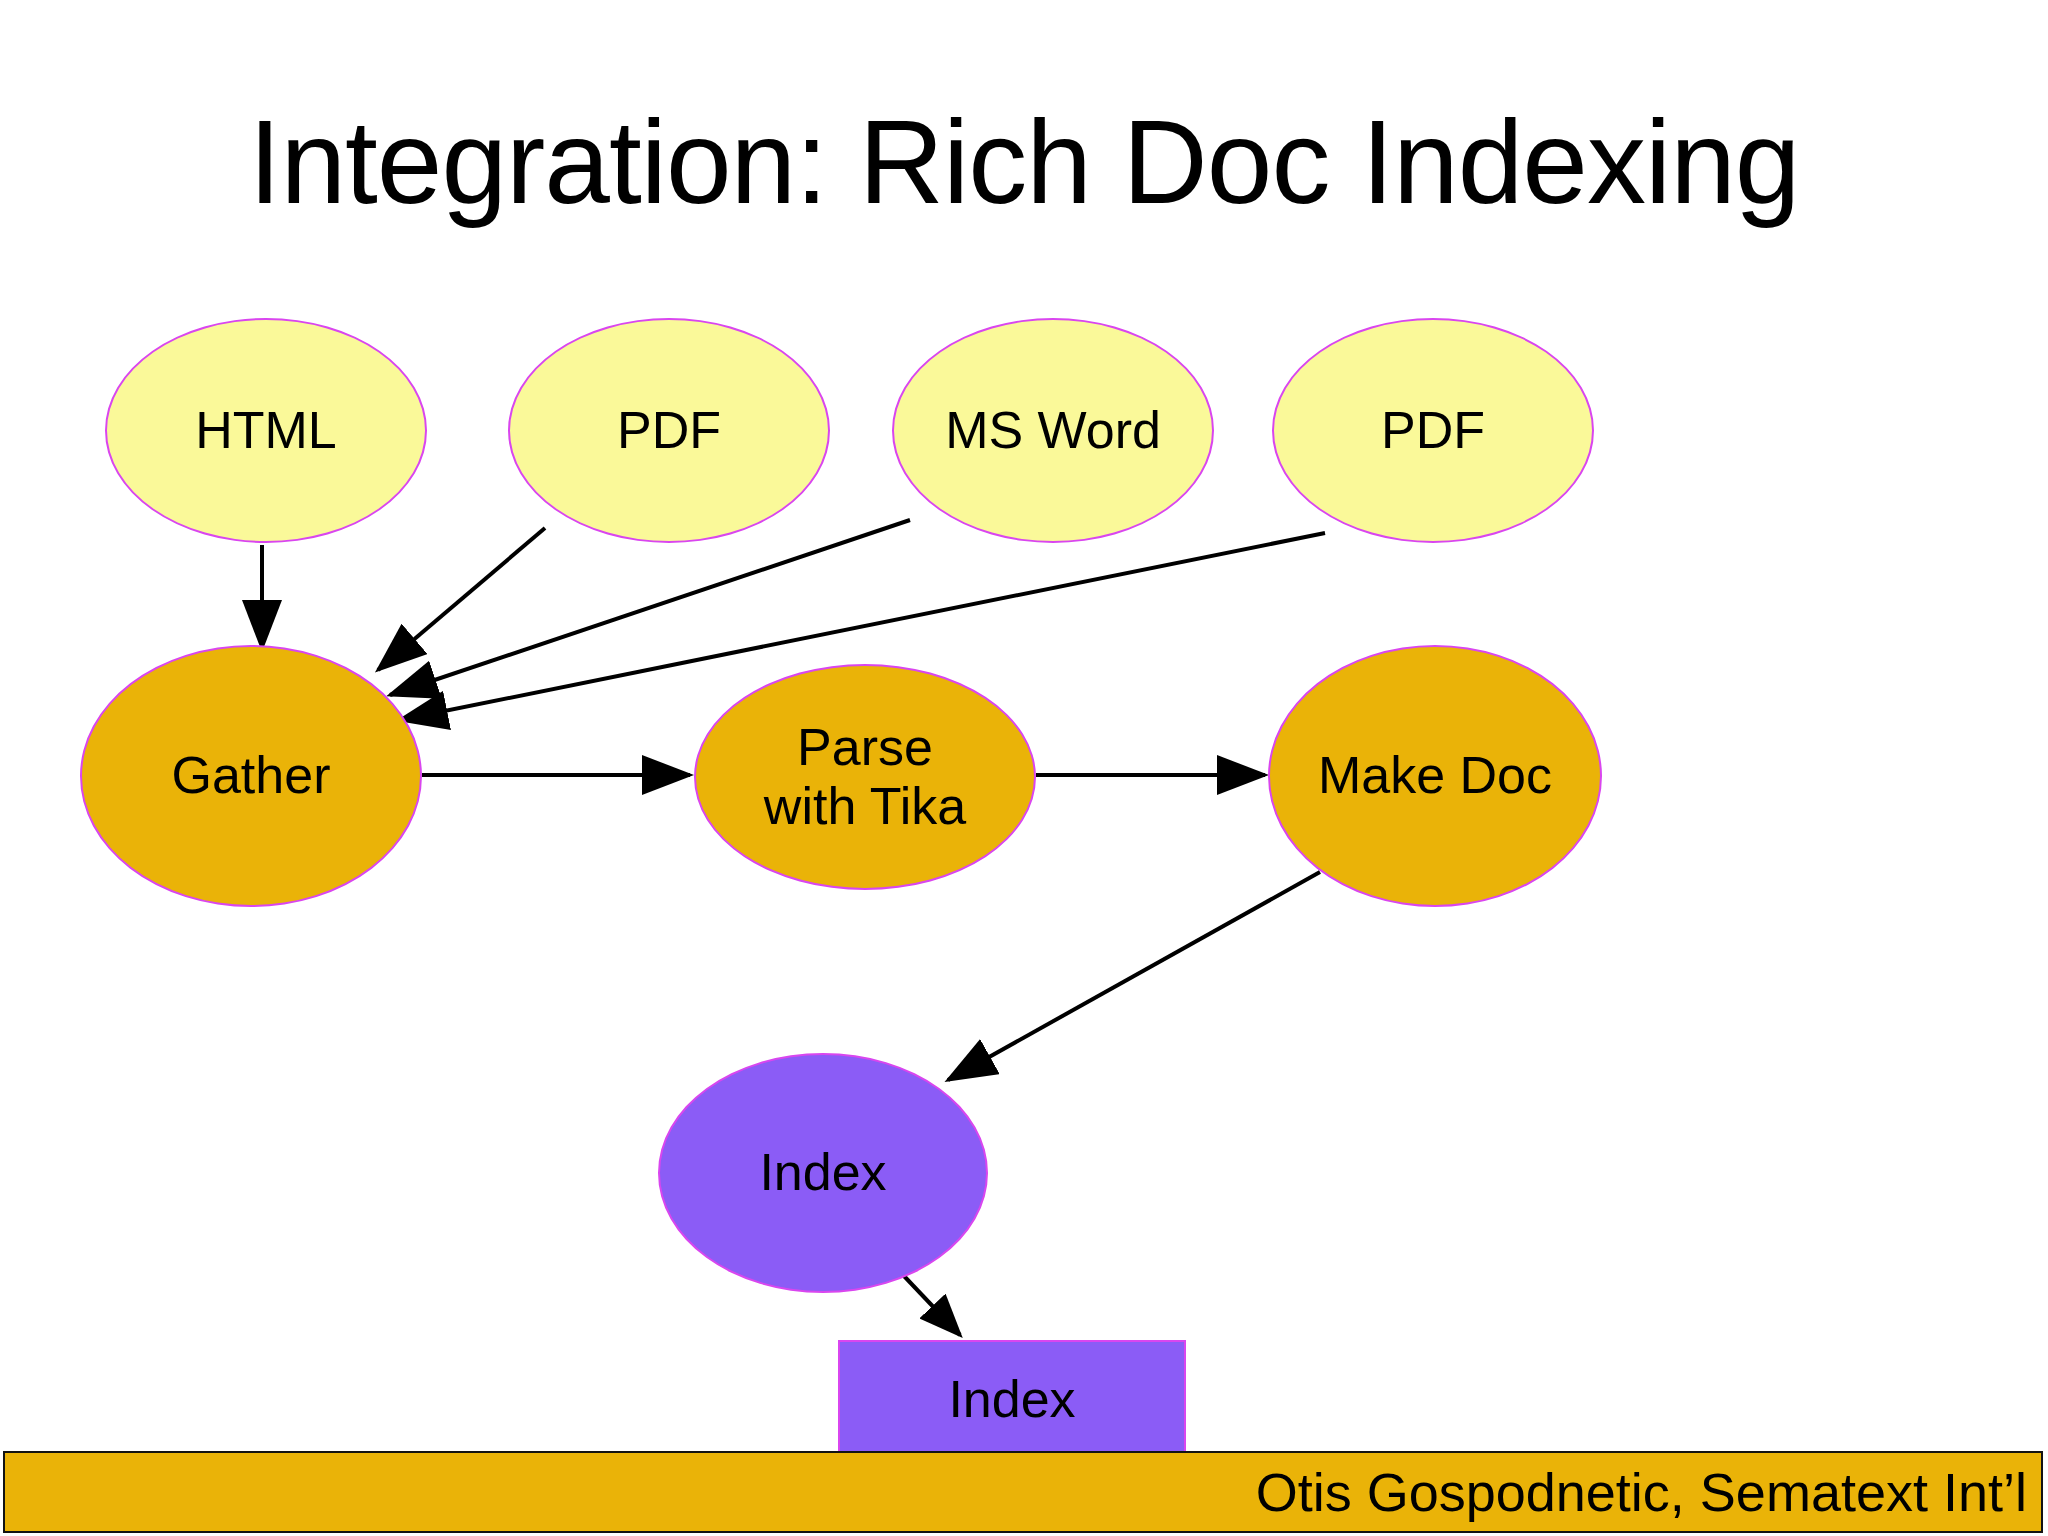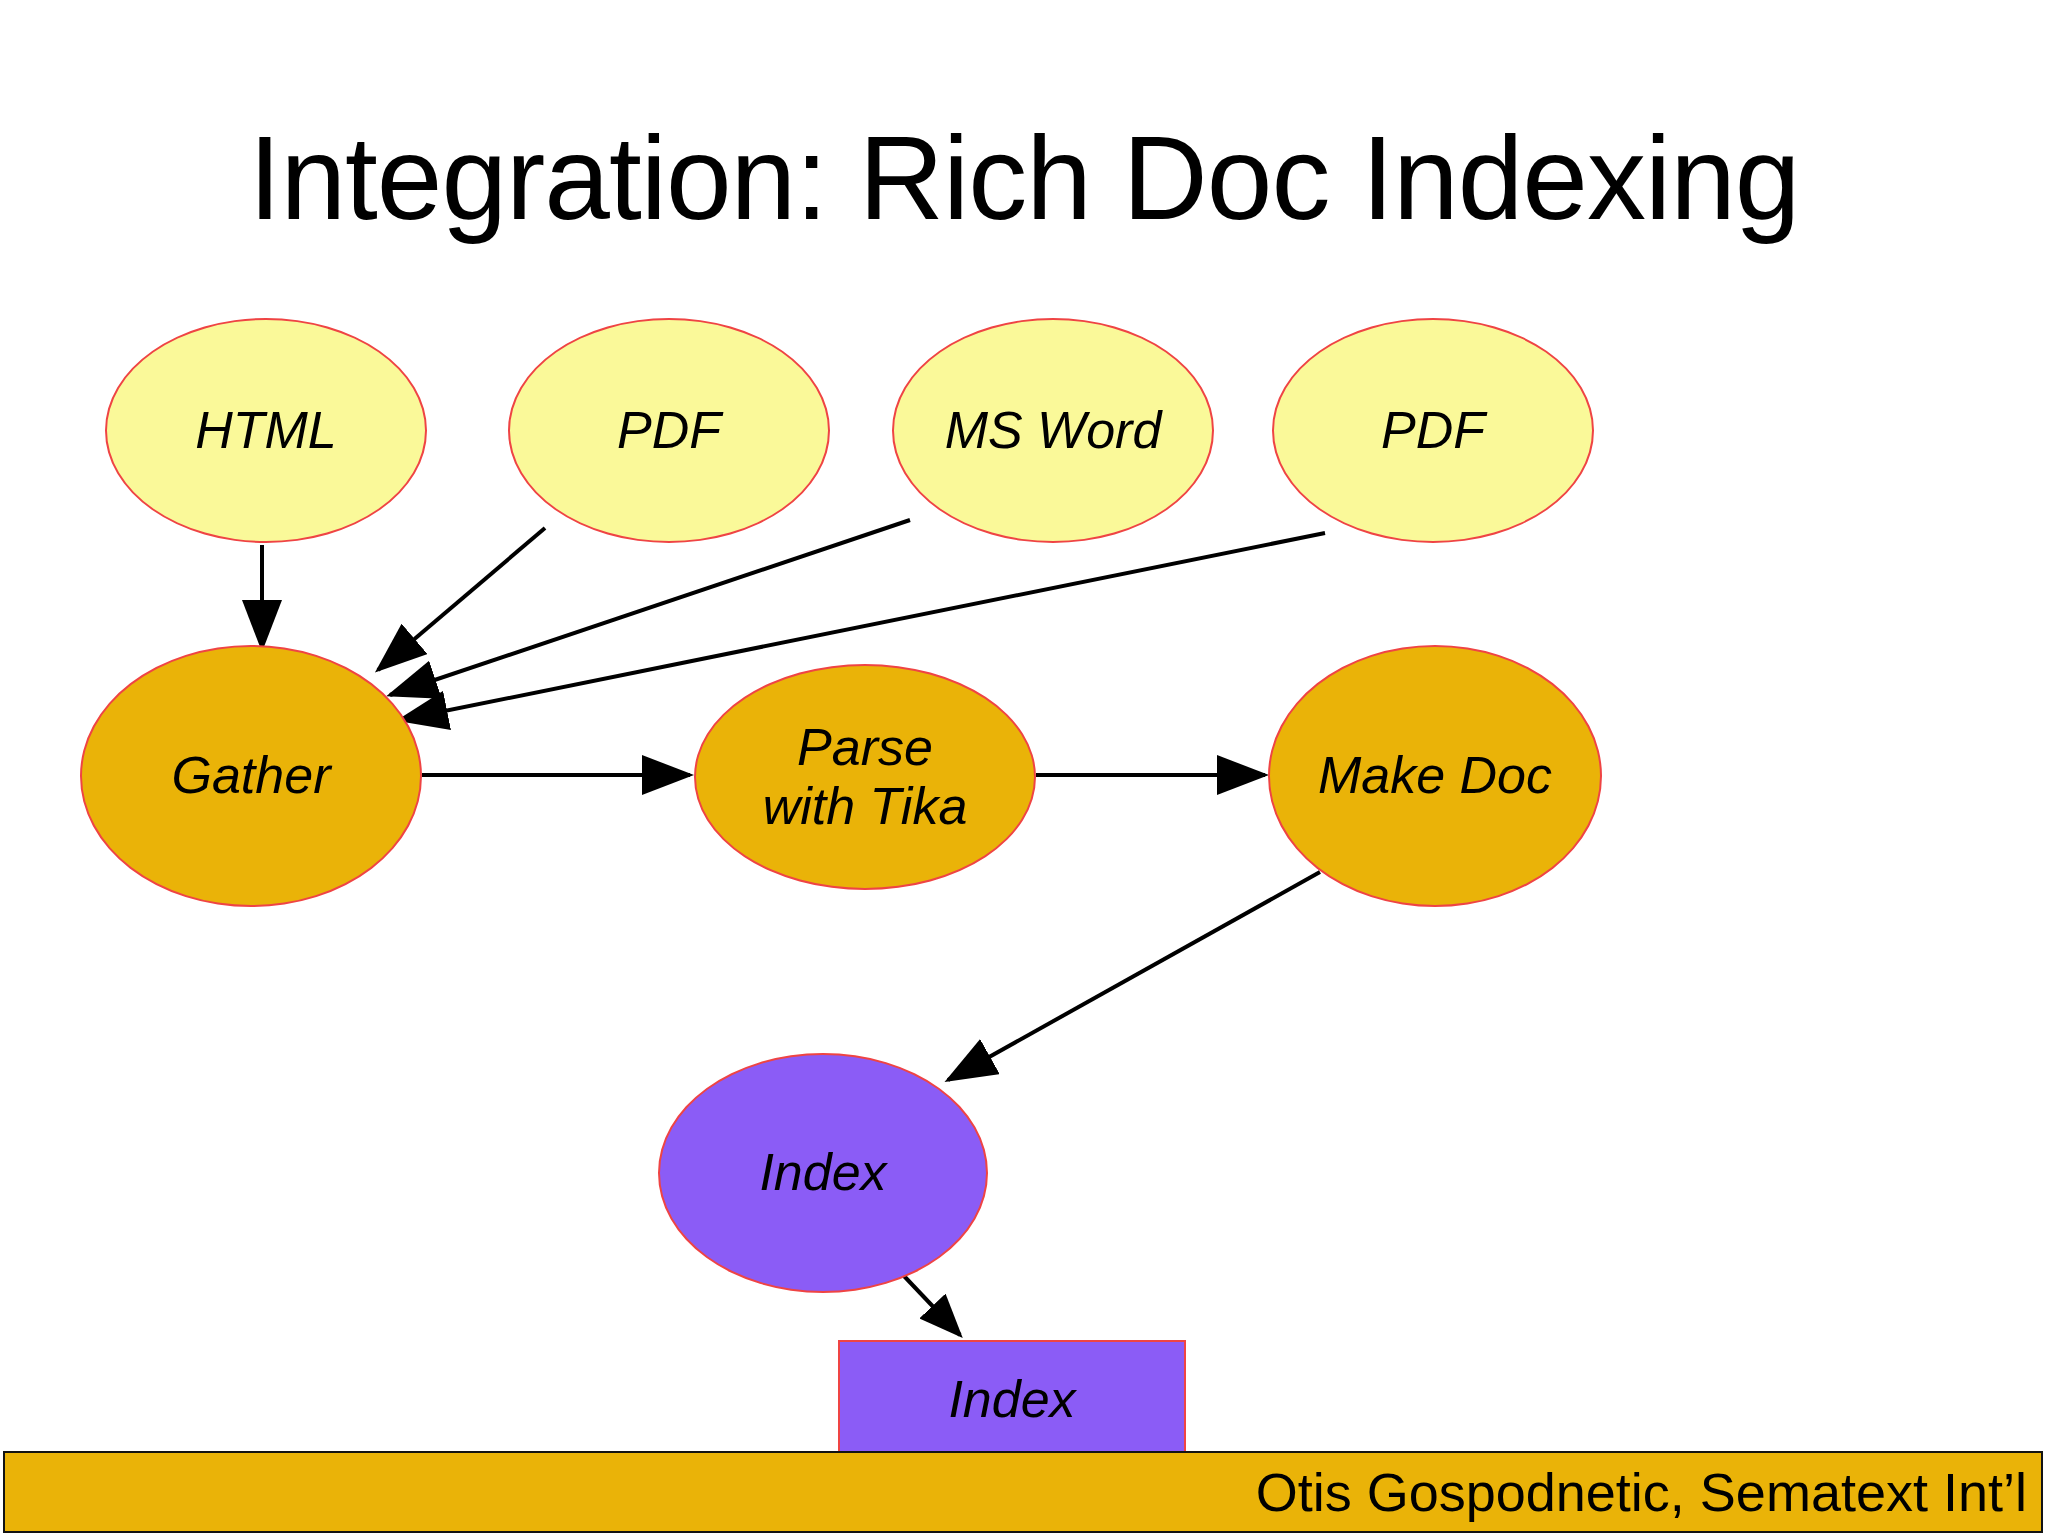--- a/index.html
+++ b/index.html
@@ -22,21 +22,20 @@
     left: 0;
     top: 96px;
     width: 2048px;
     text-align: center;
     font-size: 118px;
     line-height: 1.12;
     font-weight: 400;
     color: #000000;
     letter-spacing: -1px;
     white-space: nowrap;
-    margin-top: 16px;
   }
 
   
   #edges {
     position: absolute;
     left: 0;
     top: 0;
     width: 2048px;
     height: 1536px;
     pointer-events: none;
@@ -44,22 +43,21 @@
 
   
   .node {
     position: absolute;
     box-sizing: border-box;
     display: flex;
     align-items: center;
     justify-content: center;
     text-align: center;
     color: #000000;
-    border: 2px solid #ef4444;
-    font-style: italic;
+    border: 2px solid #d946ef;
   }
   .node .node-label {
     display: block;
     width: 100%;
     white-space: pre-line;
     line-height: 1.14;
   }
   .ellipse {
     border-radius: 50%;
   }

